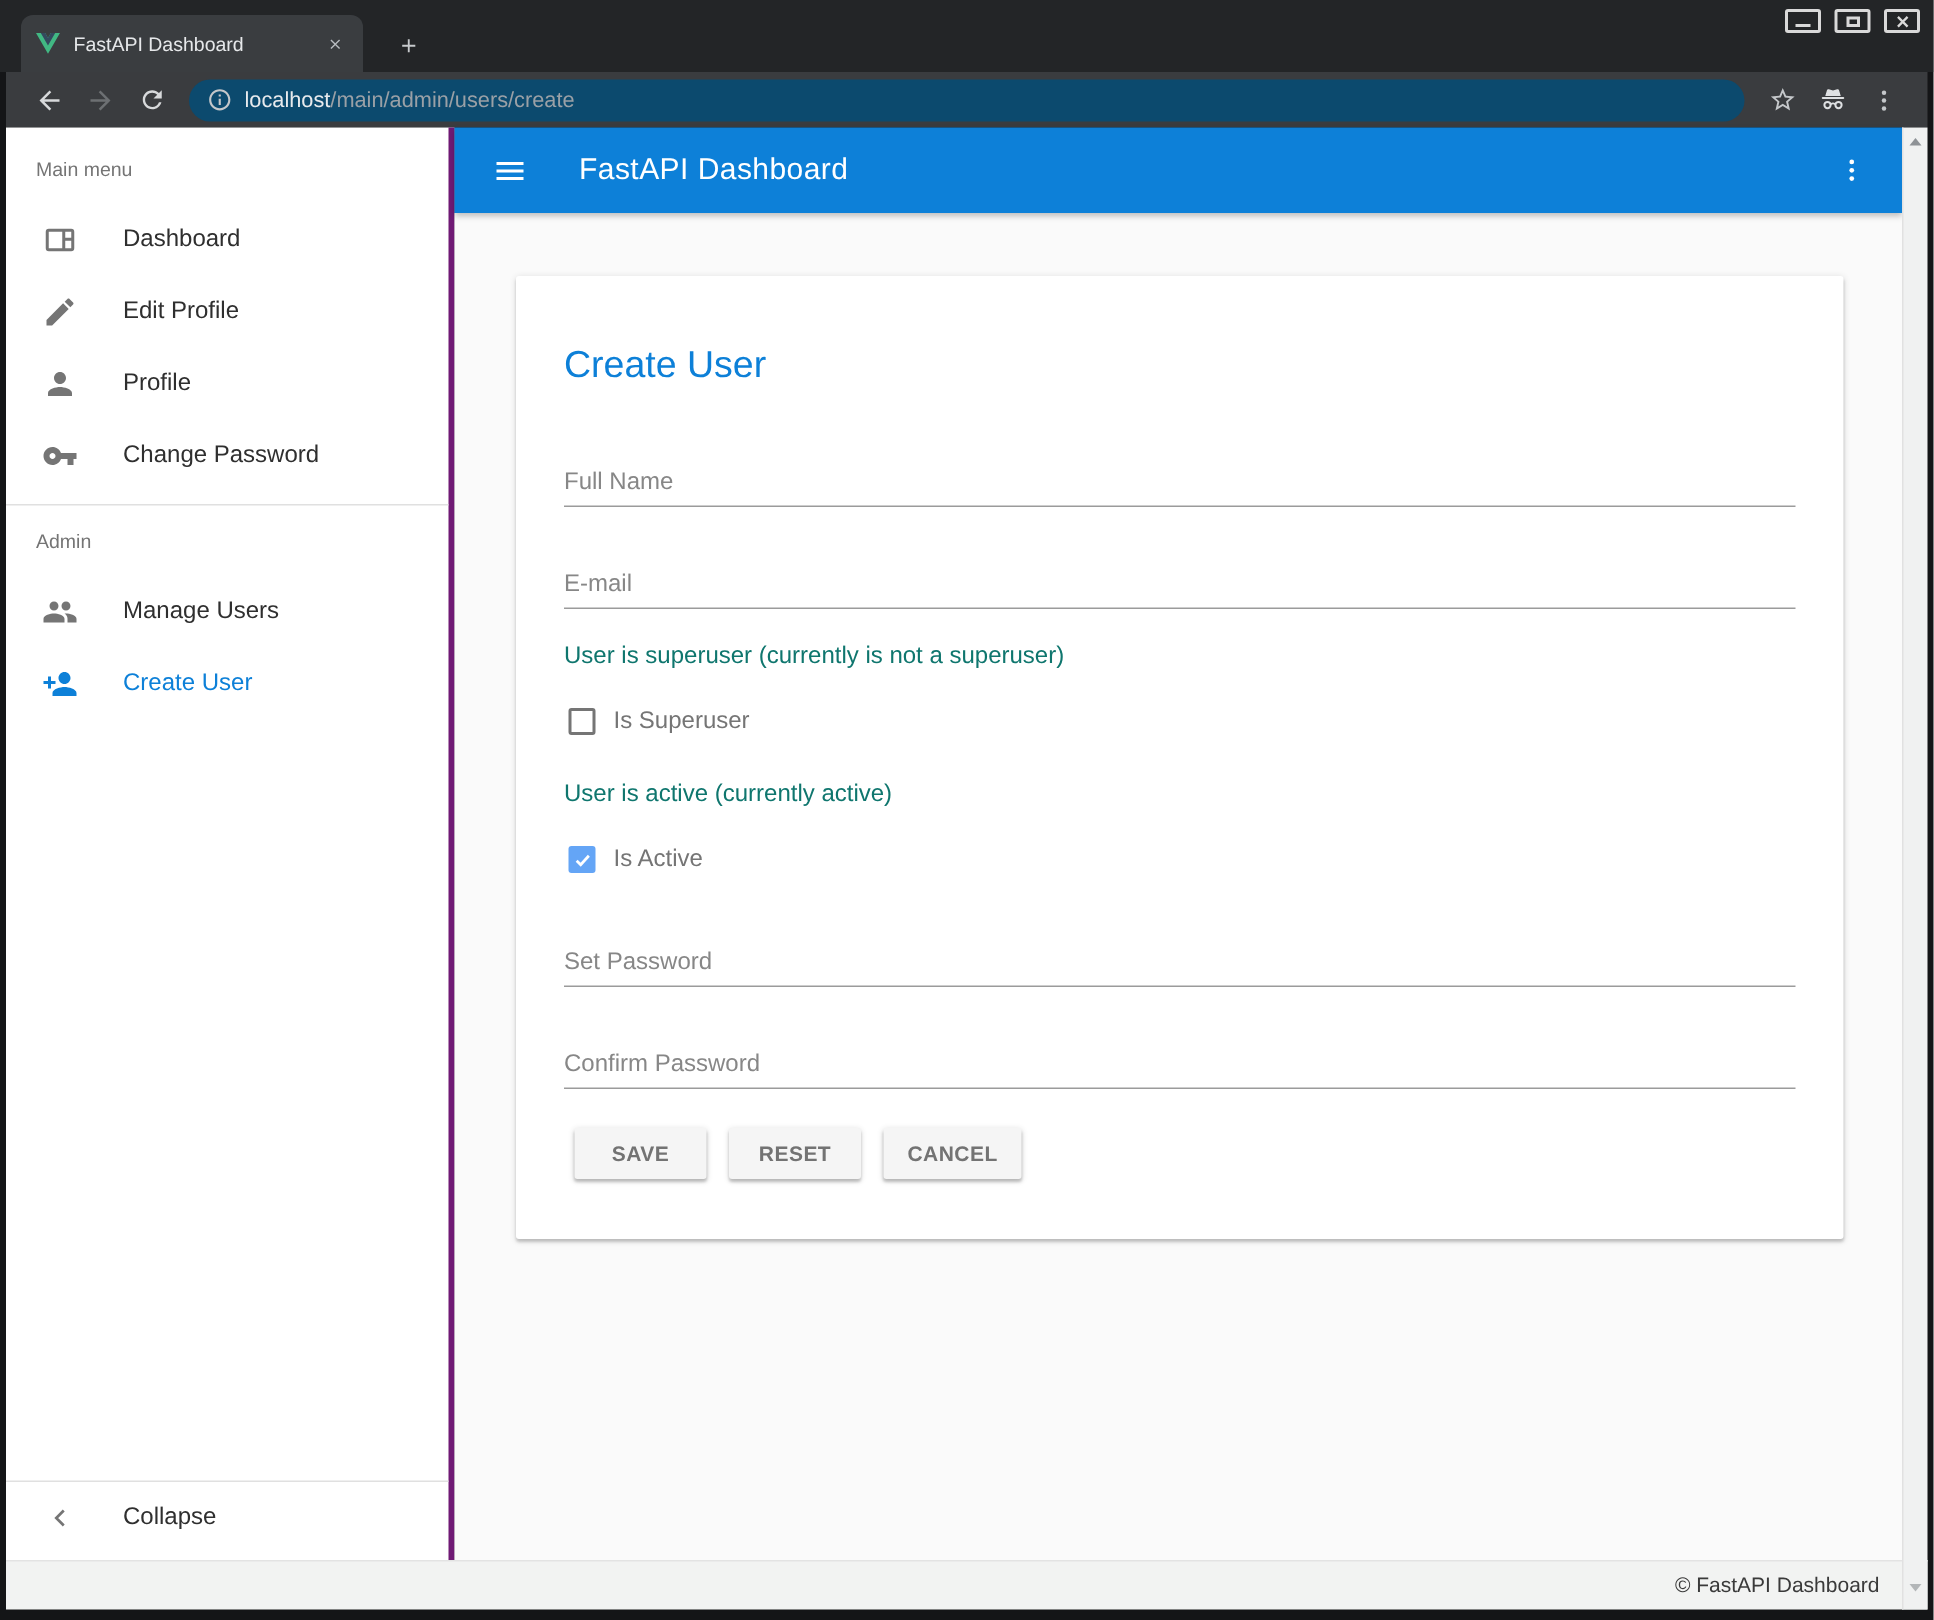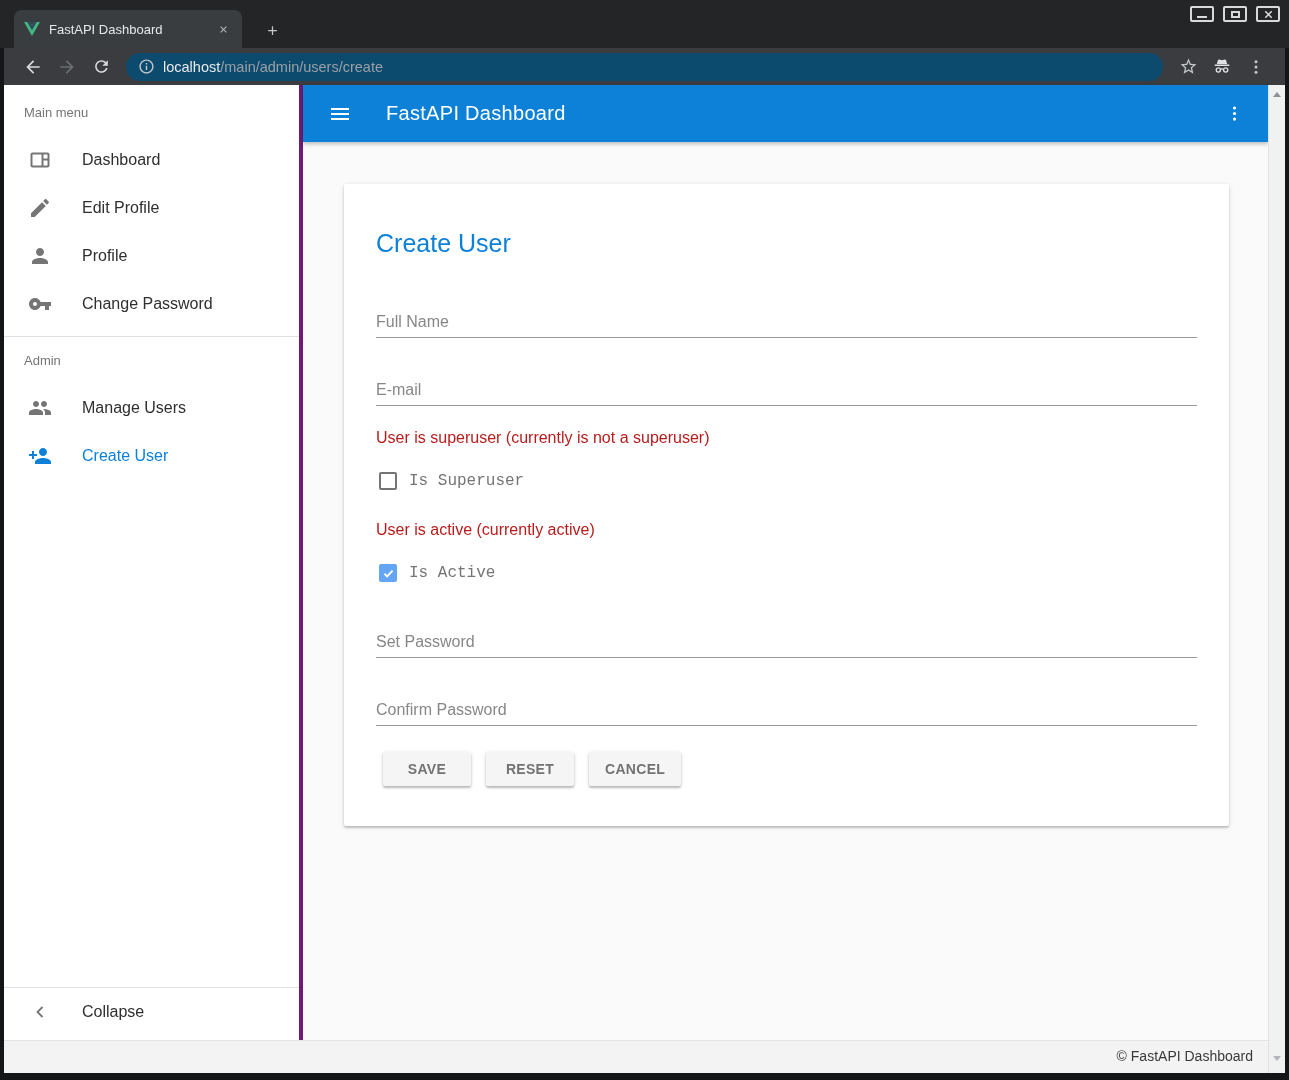--- a/index.html
+++ b/index.html
@@ -69,24 +69,24 @@
   .form-title { position:absolute; left:32px; top:44px; font-size:25px; line-height:30px; color:#0d80d8; }
 
   .field {
     position:absolute; left:32px; width:821px; height:32px;
     background:transparent; border:none; border-bottom:1px solid #9b9b9b;
     font-size:16px; color:#333; outline:none; padding:0; font-family:"Liberation Sans", sans-serif;
   }
   .field::placeholder { color:#878787; opacity:1; }
   .f1 { top:122px; } .f2 { top:190px; } .f3 { top:442px; } .f4 { top:510px; }
 
-  .note { position:absolute; left:32px; font-size:16px; color:#b91c1c; }
+  .note { position:absolute; left:32px; font-size:16px; color:#0f766e; }
   .n1 { top:245px; } .n2 { top:337px; }
 
-  .cb-row { position:absolute; left:35px; display:flex; align-items:center; cursor:pointer;font-family:Liberation Mono, monospace; }
+  .cb-row { position:absolute; left:35px; display:flex; align-items:center; cursor:pointer; }
   .r1 { top:288px; } .r2 { top:380px; }
   .cb-box { width:18px; height:18px; border:2px solid #757575; border-radius:2px; background:#fff; }
   .cb-box.checked { border:none; width:18px; height:18px; background:#64a5f6; display:flex; align-items:center; justify-content:center; }
   .cb-label { margin-left:12px; font-size:16px; color:#757575; }
 
   .btn-row { position:absolute; left:39px; top:568px; display:flex; gap:15px; }
   .btn {
     min-width:88px; height:34px; padding:0 16px; background:#f5f5f5; border:none; border-radius:2px;
     font-size:14px; color:#737373; font-family:"Liberation Sans", sans-serif; letter-spacing:0.3px;
     box-shadow:0 2px 2px rgba(0,0,0,0.2), 0 1px 4px rgba(0,0,0,0.14); cursor:pointer;font-weight:bold;

